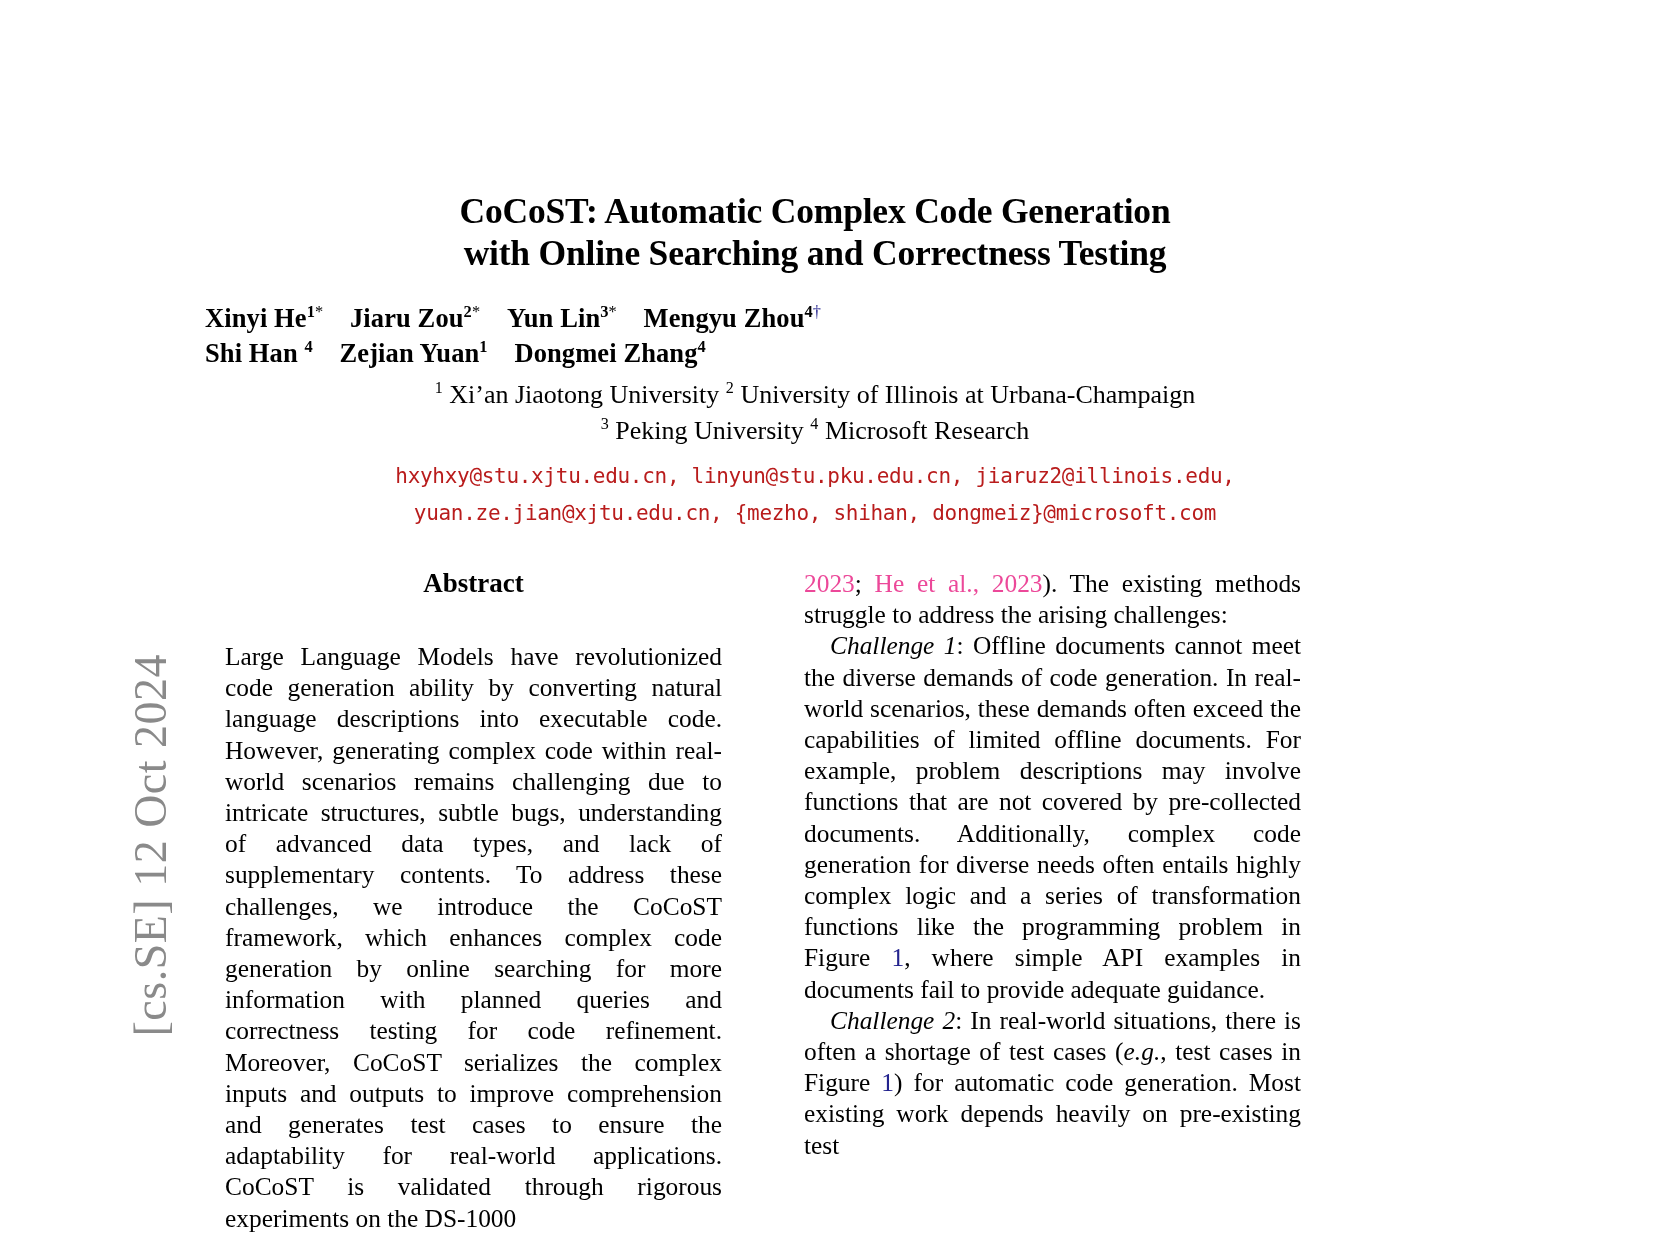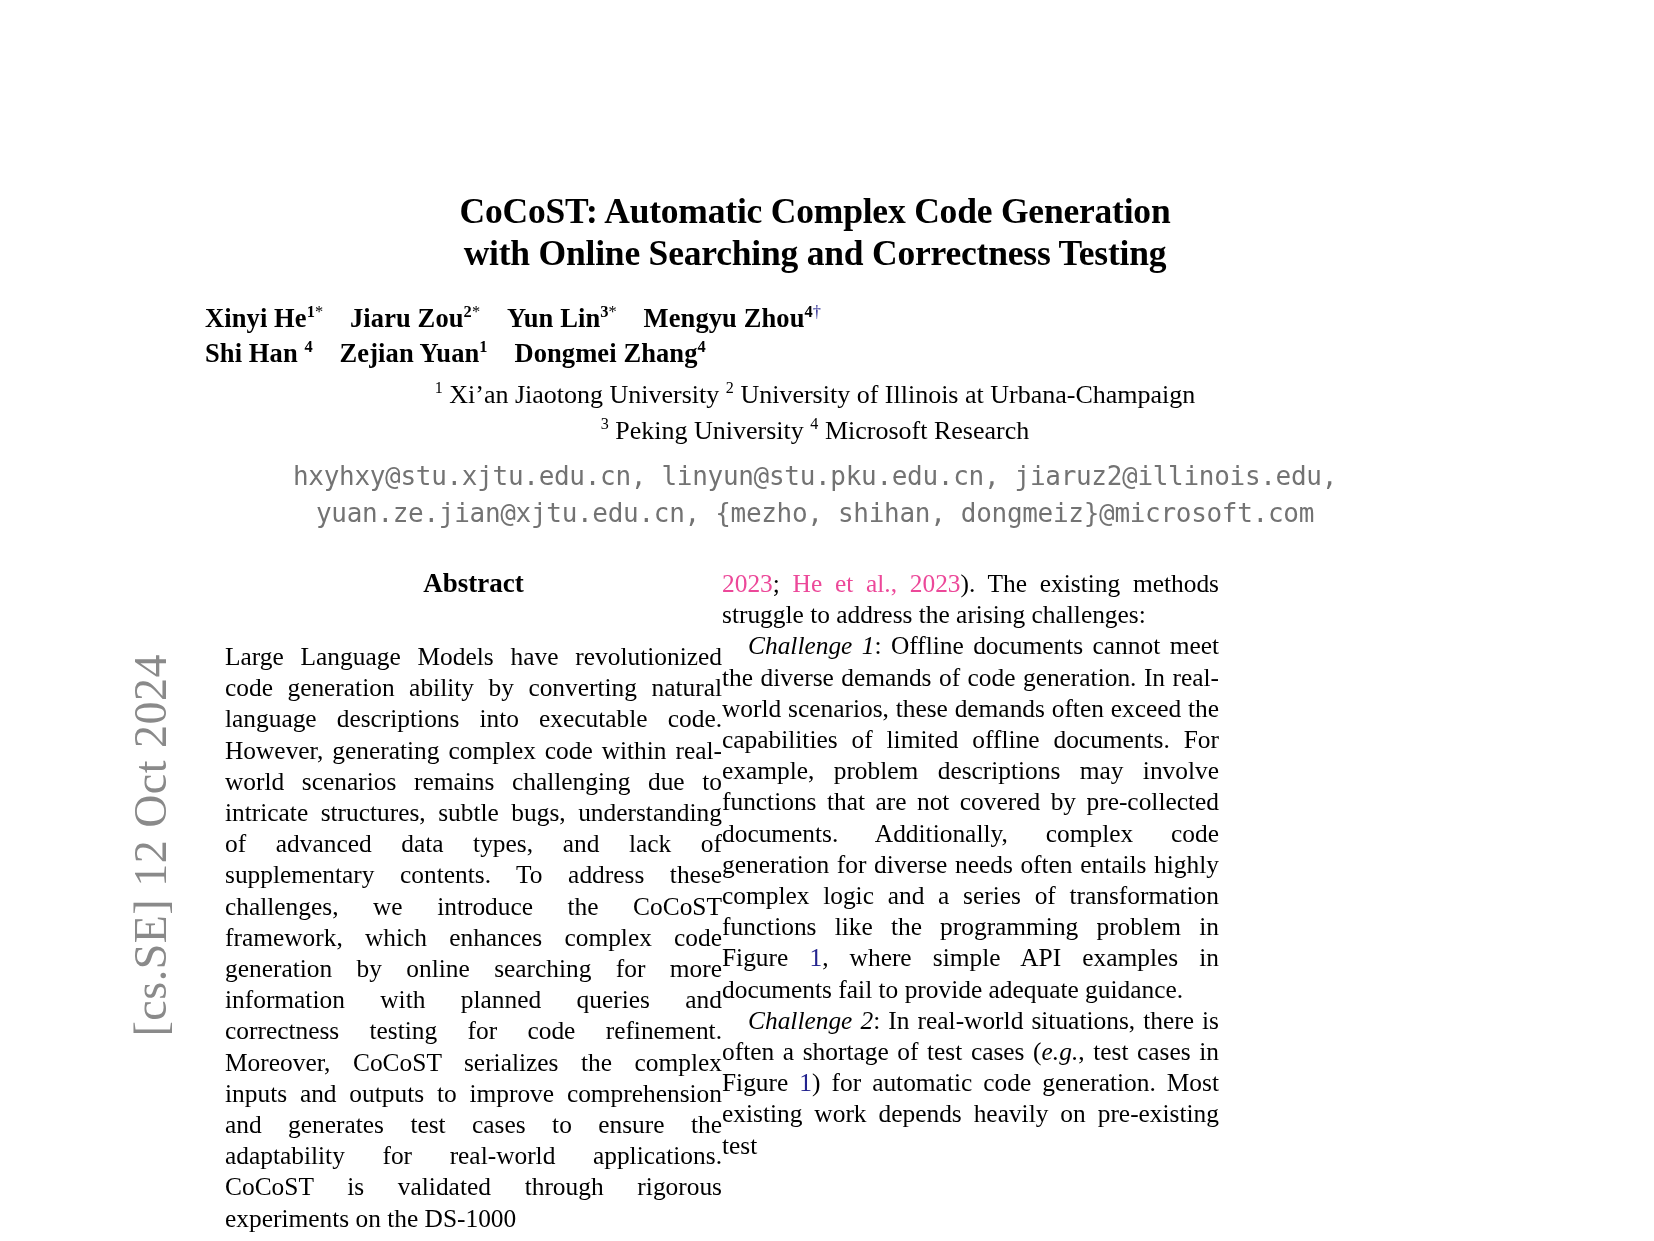--- a/index.html
+++ b/index.html
@@ -87,33 +87,34 @@
     font-weight: normal;
   }
   .affil-line sup { font-weight: normal; }
 
   #email-block {
     text-align: center;
     margin-top: 9px;
   }
   .email-line {
     font-family: "DejaVu Sans Mono", "Liberation Mono", monospace;
-    font-size: 26px;
+    font-size: 21px;
     line-height: 37px;
-    color: #737373;
+    color: #b91c1c;
     letter-spacing: -0.3px;
   }
 
   
   #columns {
     position: absolute;
     top: 568px;
     left: 30px;
     width: 1195px;
     display: flex;
+    gap: 82px;
   }
   .col { width: 497px; }
 
   .section-head {
     text-align: center;
     font-size: 27px;
     font-weight: bold;
     margin: 0 0 42px 0;
   }
 

